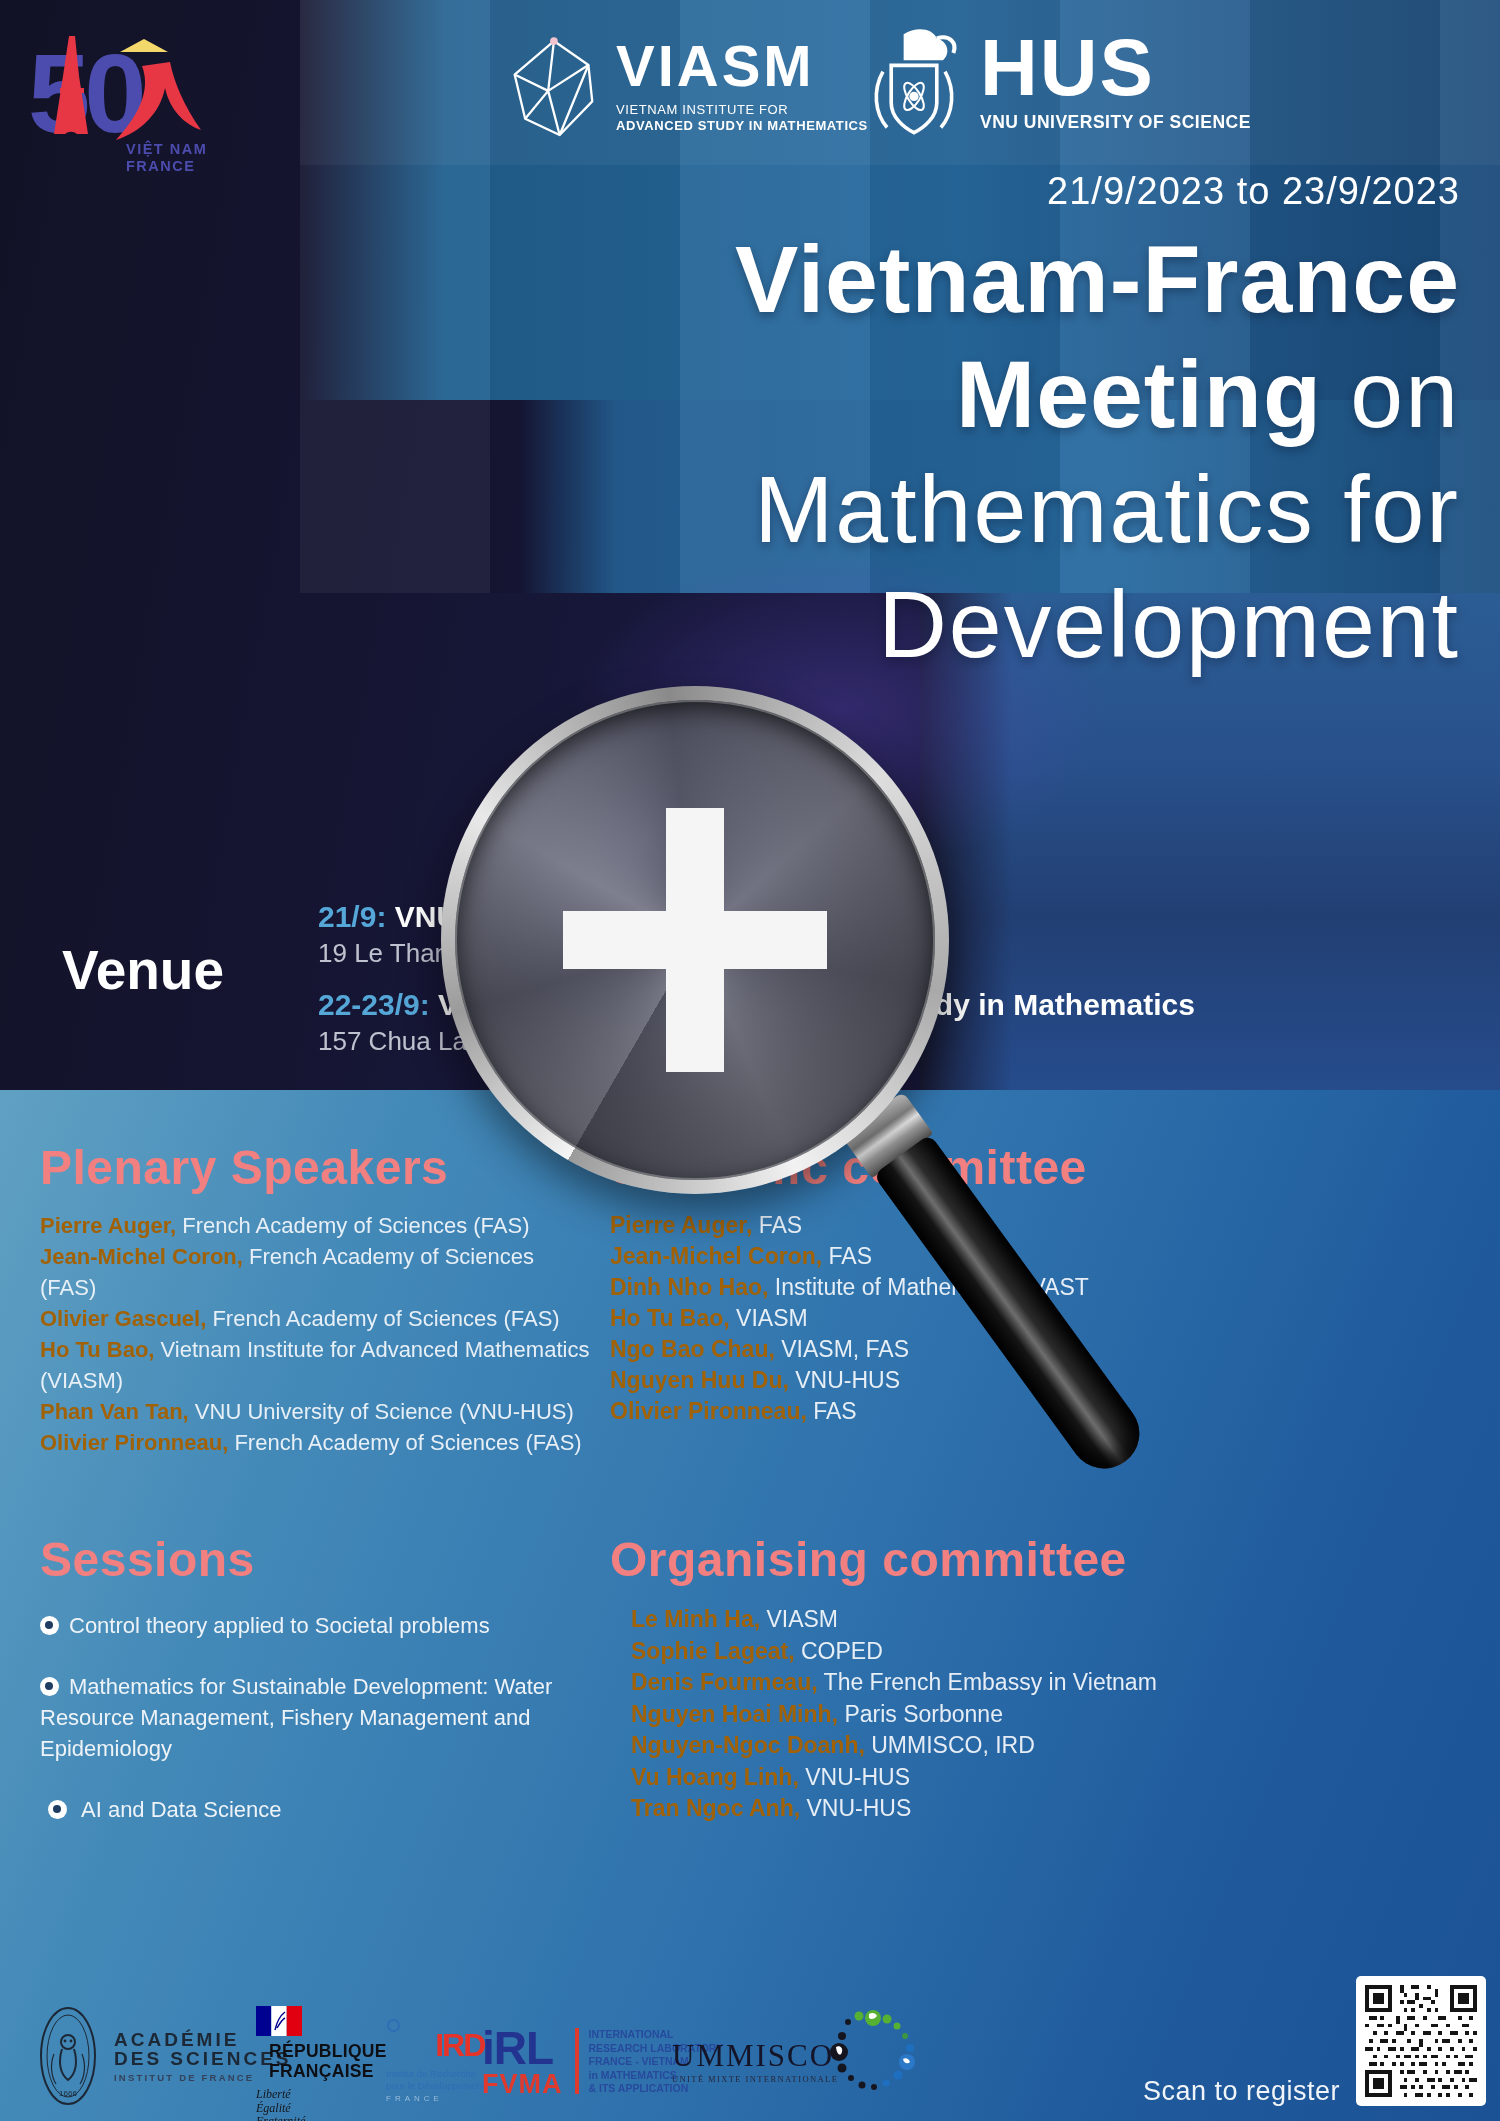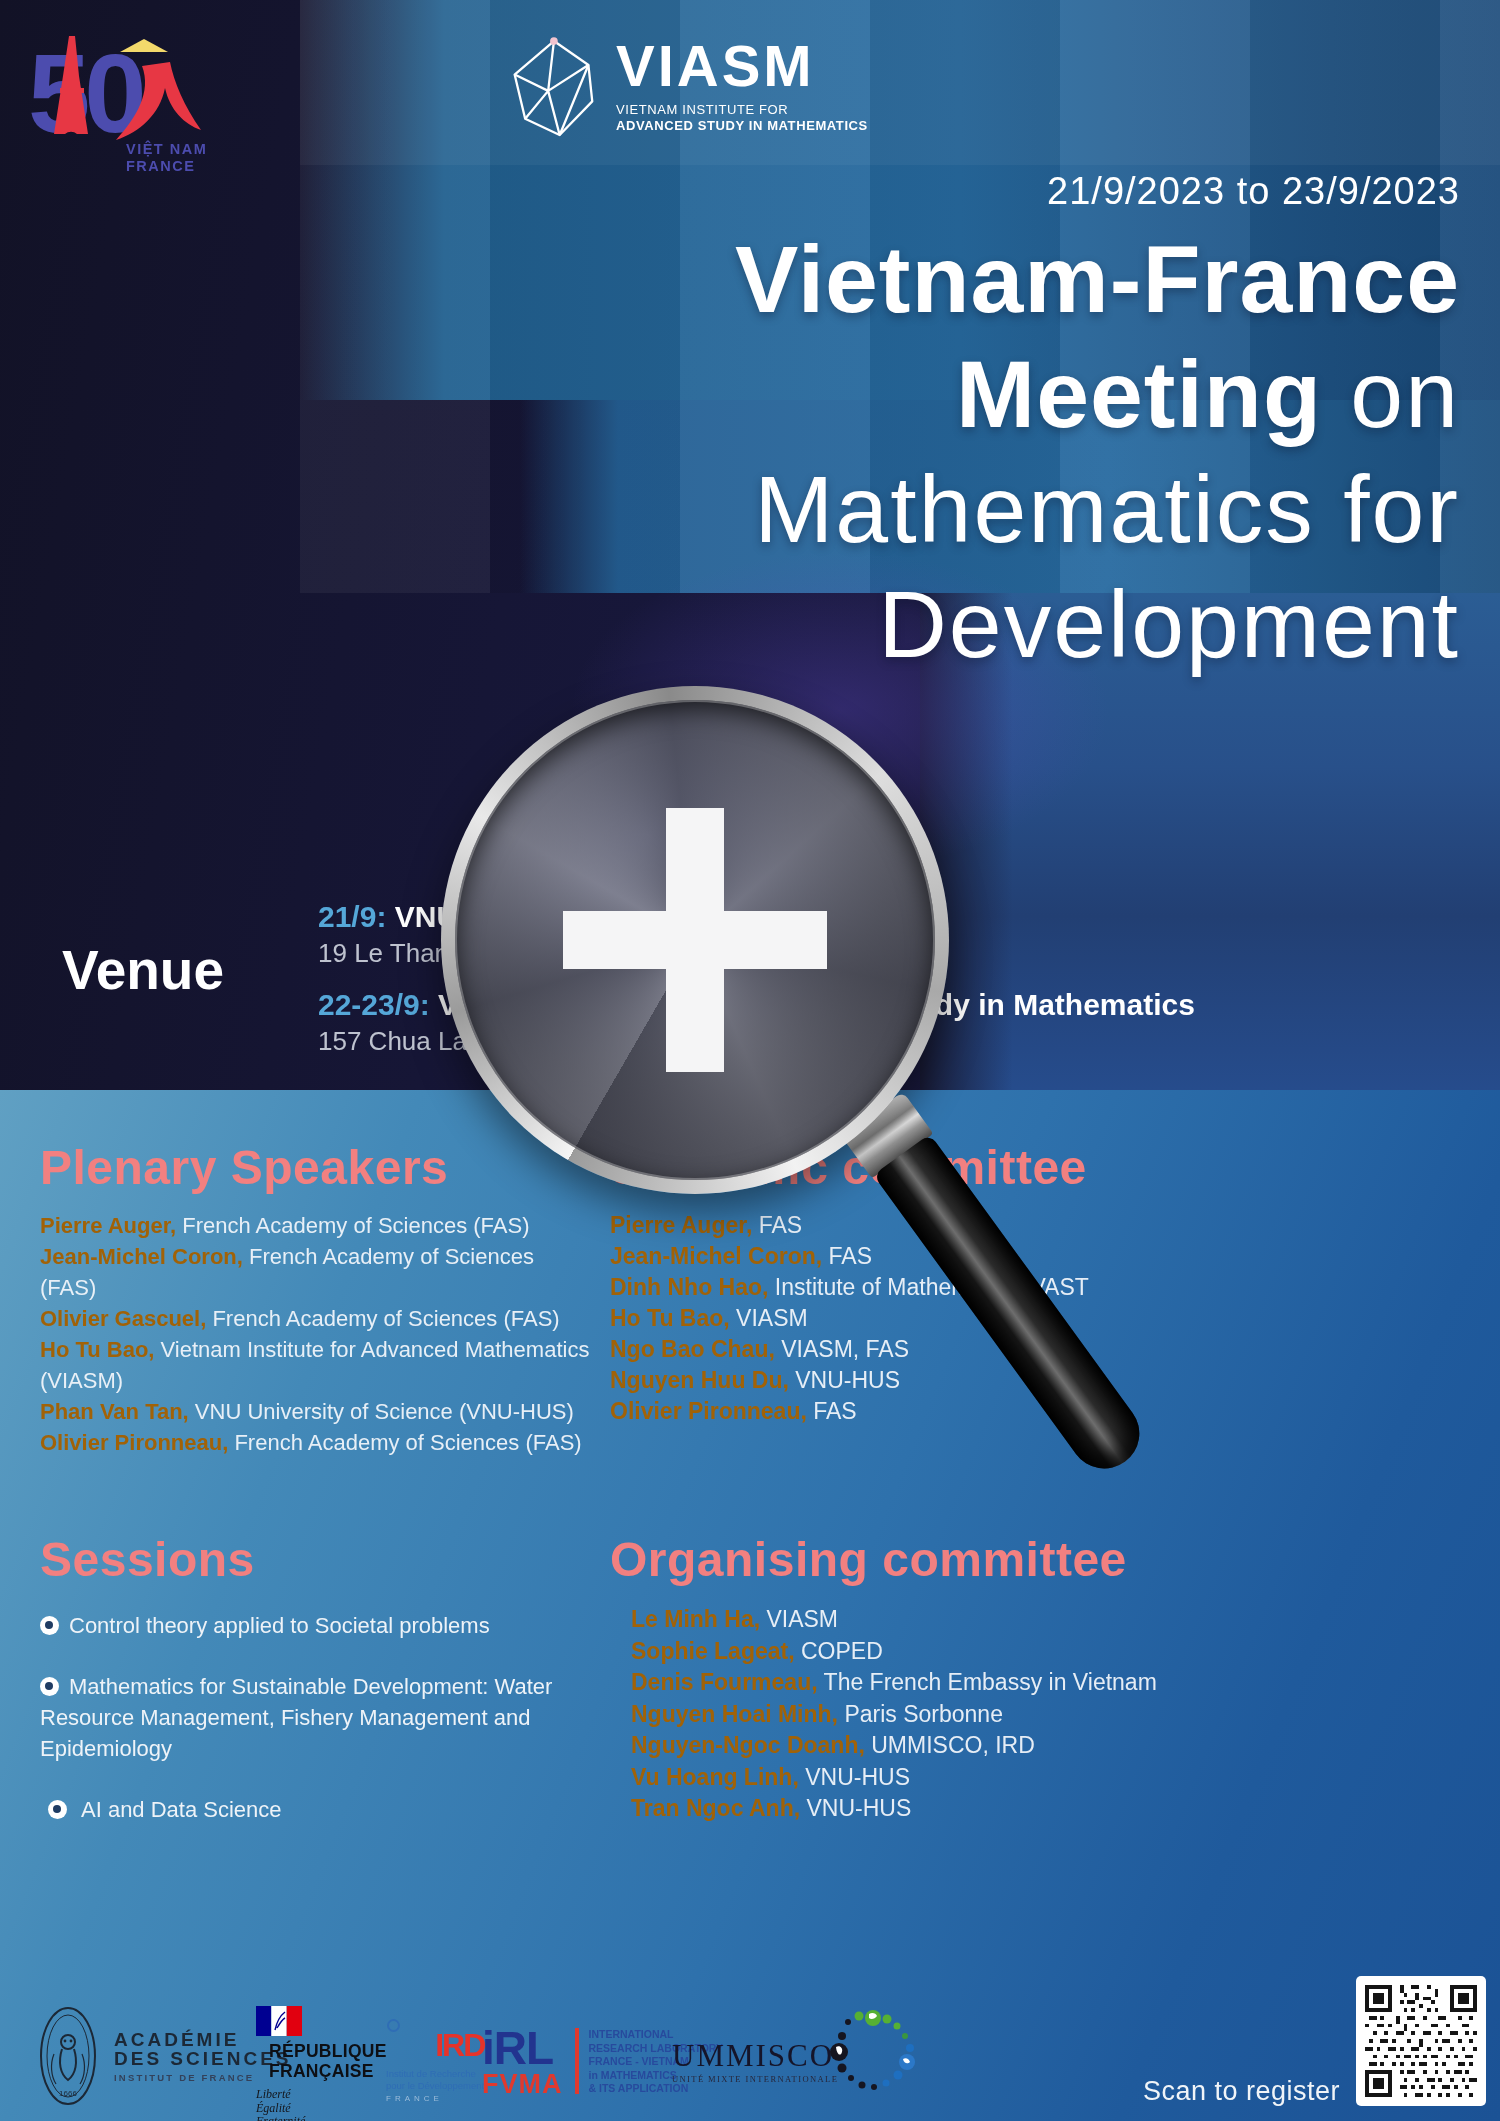--- a/index.html
+++ b/index.html
@@ -160,20 +160,36 @@
     </svg>
     <div>
       <div class="acro">VIASM</div>
       <div class="sub">
         <div>VIETNAM INSTITUTE FOR</div>
         <b>ADVANCED STUDY IN MATHEMATICS</b>
       </div>
     </div>
   </div>
 
+  <div class="hus">
+    <svg viewBox="0 0 100 112">
+      <path d="M40 8 C52 0 68 2 72 12 C82 14 86 26 78 33 L40 33 Z" fill="#fff"></path>
+      <path d="M72 12 C84 8 92 16 88 26" stroke="#fff" stroke-width="4" fill="none"></path>
+      <path d="M28 38 L72 38 L72 74 C72 88 60 98 50 103 C40 98 28 88 28 74 Z" stroke="#fff" stroke-width="3.5" fill="none"></path>
+      <circle cx="50" cy="68" r="4.5" fill="#fff"></circle>
+      <ellipse cx="50" cy="68" rx="15" ry="6" stroke="#fff" stroke-width="2" fill="none" transform="rotate(58 50 68)"></ellipse>
+      <ellipse cx="50" cy="68" rx="15" ry="6" stroke="#fff" stroke-width="2" fill="none" transform="rotate(-58 50 68)"></ellipse>
+      <path d="M20 44 C10 62 12 84 24 98" stroke="#fff" stroke-width="3.5" fill="none"></path>
+      <path d="M80 44 C90 62 88 84 76 98" stroke="#fff" stroke-width="3.5" fill="none"></path>
+    </svg>
+    <div>
+      <div class="acro">HUS</div>
+      <div class="sub">VNU UNIVERSITY OF SCIENCE</div>
+    </div>
+  </div>
 
   <div class="dateline">21/9/2023 to 23/9/2023</div>
   <div class="title">
     <div class="ln b">Vietnam-France</div>
     <div class="ln"><span class="b">Meeting</span><span class="l"> on</span></div>
     <div class="ln l">Mathematics for</div>
     <div class="ln l">Development</div>
   </div>
 
   <div class="venueLabel">Venue</div>

